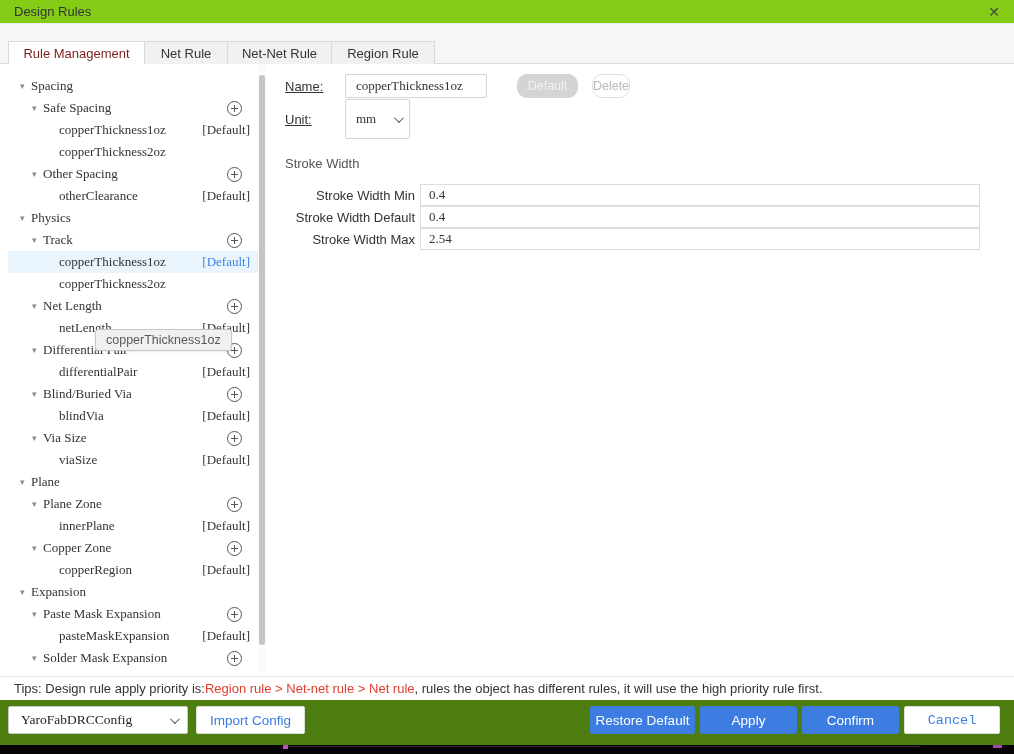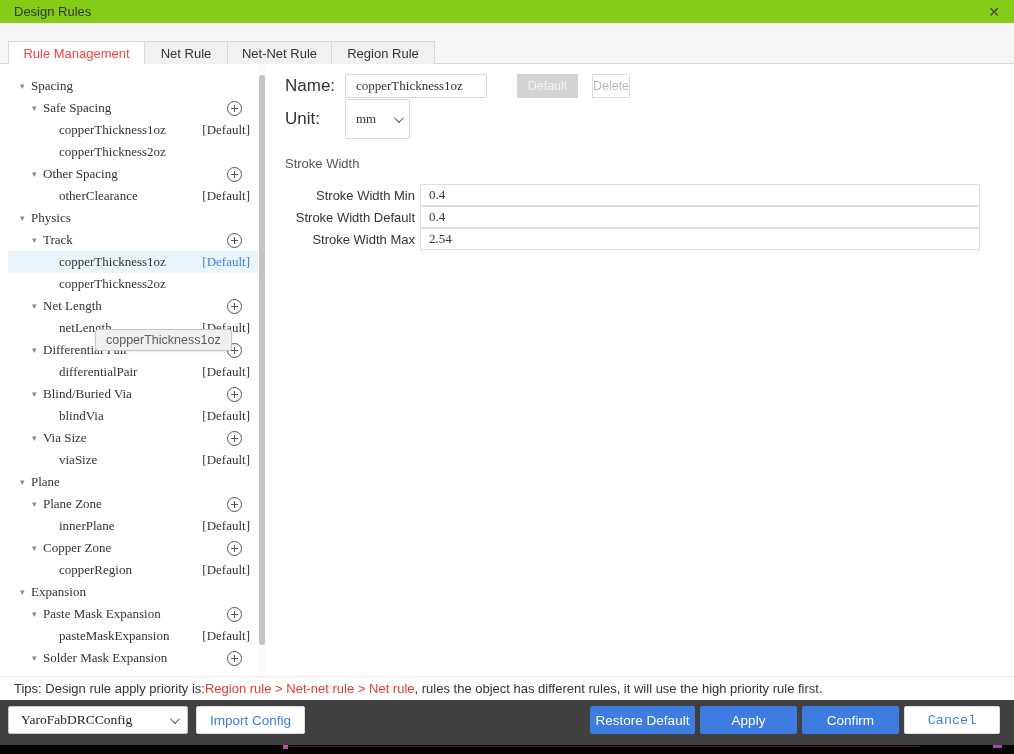--- a/index.html
+++ b/index.html
@@ -9,21 +9,21 @@
     background:#fff; font-family:"Liberation Sans", sans-serif; color:#333;
   }
   
   .titlebar { position:relative; height:23px; background:#84cc16; display:flex; align-items:center; padding-left:14px; }
   .titlebar .title { font-size:13px; color:#333; }
   .close-x { position:absolute; right:10px; top:2px; width:20px; height:20px; display:flex; align-items:center; justify-content:center; font-size:14px; color:#444; cursor:pointer; }
   
   .tabstrip { height:41px; background:#f6f6f6; border-top:1px solid #ececec; border-bottom:1px solid #d9d9d9; padding:17px 0 0 8px; display:flex; }
   .tab { height:24px; margin-bottom:-1px; display:flex; align-items:center; justify-content:center; font-size:13px; border:1px solid #d9d9d9; background:#f1f1f1; color:#333; cursor:pointer; }
   .tab + .tab { margin-left:-1px; }
-  .tab.active { background:#fff; border-bottom-color:#fff; color:#ef4444; }
+  .tab.active { background:#fff; border-bottom-color:#fff; color:#7f1d1d; }
   .tab-0 { width:137px; } .tab-1 { width:84px; } .tab-2 { width:105px; } .tab-3 { width:104px; }
   
   .body { position:relative; display:flex; height:612px; background:#fff; }
   .tree-panel { position:relative; width:266px; padding:11px 8px 0 8px; flex:none; }
   .trow { position:relative; height:22px; display:flex; align-items:center; padding-right:8px; font-family:"Liberation Serif", serif; font-size:13px; color:#333; cursor:default; }
   .trow.sel { background:#eaf4fd; }
   .trow .arrow { width:11px; flex:none; font-size:9px; color:#8a8a8a; font-family:"Liberation Sans", sans-serif; line-height:1; }
   .lvl0 { padding-left:12px; }
   .lvl1 { padding-left:24px; }
   .lvl2 { padding-left:51px; }
@@ -35,37 +35,37 @@
   .plus::before, .plus::after { content:""; position:absolute; background:#555; }
   .plus::before { left:3px; right:3px; top:6px; height:1px; }
   .plus::after { top:3px; bottom:3px; left:6px; width:1px; }
   .vscroll { position:absolute; right:0; top:0; width:8px; height:612px; background:#fbfbfb; }
   .vthumb { position:absolute; left:1px; top:11px; width:6px; height:570px; background:#c4c4c4; border-radius:3px; }
   .tooltip { position:absolute; left:95px; top:265px; height:22px; line-height:20px; padding:0 10px; background:#f0f0f0; border:1px solid #c6c6c6; border-radius:3px; font-family:"Liberation Sans", sans-serif; font-size:12.5px; color:#595959; white-space:nowrap; z-index:5; box-shadow:0 1px 2px rgba(0,0,0,.08); }
   
   .panel { flex:1; padding:10px 34px 0 19px; }
   .prow { display:flex; align-items:center; height:24px; }
   .prow + .prow { margin-top:9px; }
-  .plabel { width:60px; font-size:17px; color:#333; }
+  .plabel { width:60px; font-size:13px; color:#333;text-decoration:underline; }
   .name-input { width:142px; height:24px; border:1px solid #d4d4d4; border-radius:2px; padding:0 10px; font-family:"Liberation Serif", serif; font-size:13px; color:#333; outline:none; background:#fff; }
-  .btn { height:24px; border-radius:0; font-size:12.5px; display:flex; align-items:center; justify-content:center; cursor:default; }
+  .btn { height:24px; border-radius:10px; font-size:12.5px; display:flex; align-items:center; justify-content:center; cursor:default; }
   .btn-default { width:61px; margin-left:30px; background:#d4d4d4; border:1px solid #d4d4d4; color:#f2f2f2; }
   .btn-delete { width:38px; margin-left:14px; background:#fff; border:1px solid #ddd; color:#b9b9b9; }
   .unit-select { width:65px; height:40px; border:1px solid #d4d4d4; border-radius:2px; padding:0 8px 0 10px; display:flex; align-items:center; font-family:"Liberation Serif", serif; font-size:13px; color:#333; background:#fff; cursor:pointer; }
   .chev { margin-left:auto; width:7px; height:7px; border-right:1.5px solid #555; border-bottom:1.5px solid #555; transform:rotate(45deg) translateY(-2px); }
   .section-title { margin-top:25px; font-size:13px; color:#555; height:14px; }
   .fields { margin-top:14px; }
   .frow { display:flex; align-items:center; }
   .flabel { width:130px; text-align:right; font-size:13px; color:#333; flex:none; }
   .finput { margin-left:5px; width:560px; height:22px; border:1px solid #ddd; padding:0 8px; font-family:"Liberation Serif", serif; font-size:13px; color:#333; outline:none; background:#fff; }
   
   .tips { height:24px; border-top:1px solid #e9e9e9; display:flex; align-items:center; padding-left:14px; font-size:13px; color:#333; background:#fff; white-space:pre; }
   .tips .red { color:#e23b2e; }
   
-  .footer { height:45px; background:#404040; display:flex; align-items:flex-start; padding:6px 14px 0 8px; }
+  .footer { height:45px; background:#4d7c0f; display:flex; align-items:flex-start; padding:6px 14px 0 8px; }
   .cfg-select { width:180px; height:28px; border:1px solid #c9c9c9; border-radius:2px; padding:0 10px 0 12px; display:flex; align-items:center; font-family:"Liberation Serif", serif; font-size:13.5px; color:#222; background:#fff; cursor:pointer; }
   .link-btn { height:28px; margin-left:8px; padding:0 13px; border:1px solid #ddd; border-radius:2px; display:flex; align-items:center; background:#fff; color:#3b7de0; font-size:13.5px; cursor:pointer; }
   .fspacer { flex:1; }
   .fbtn { height:28px; margin-left:5px; border-radius:2px; display:flex; align-items:center; justify-content:center; font-size:13.5px; cursor:pointer; }
   .fbtn.blue { background:#3d7de2; border:1px solid #3d7de2; color:#fff; }
   .fbtn-restore { width:105px; } .fbtn-apply { width:97px; } .fbtn-confirm { width:97px; }
   .fbtn-cancel { width:96px; background:#fff; border:1px solid #ddd; color:#3b7de0;font-family:Liberation Mono, monospace; }
   
   .bottom-strip { position:absolute; left:0; bottom:0; width:1014px; height:9px; background:#060307; overflow:hidden; }
   .pline { position:absolute; left:285px; width:635px; top:1px; height:1px; background:#45203f; }

